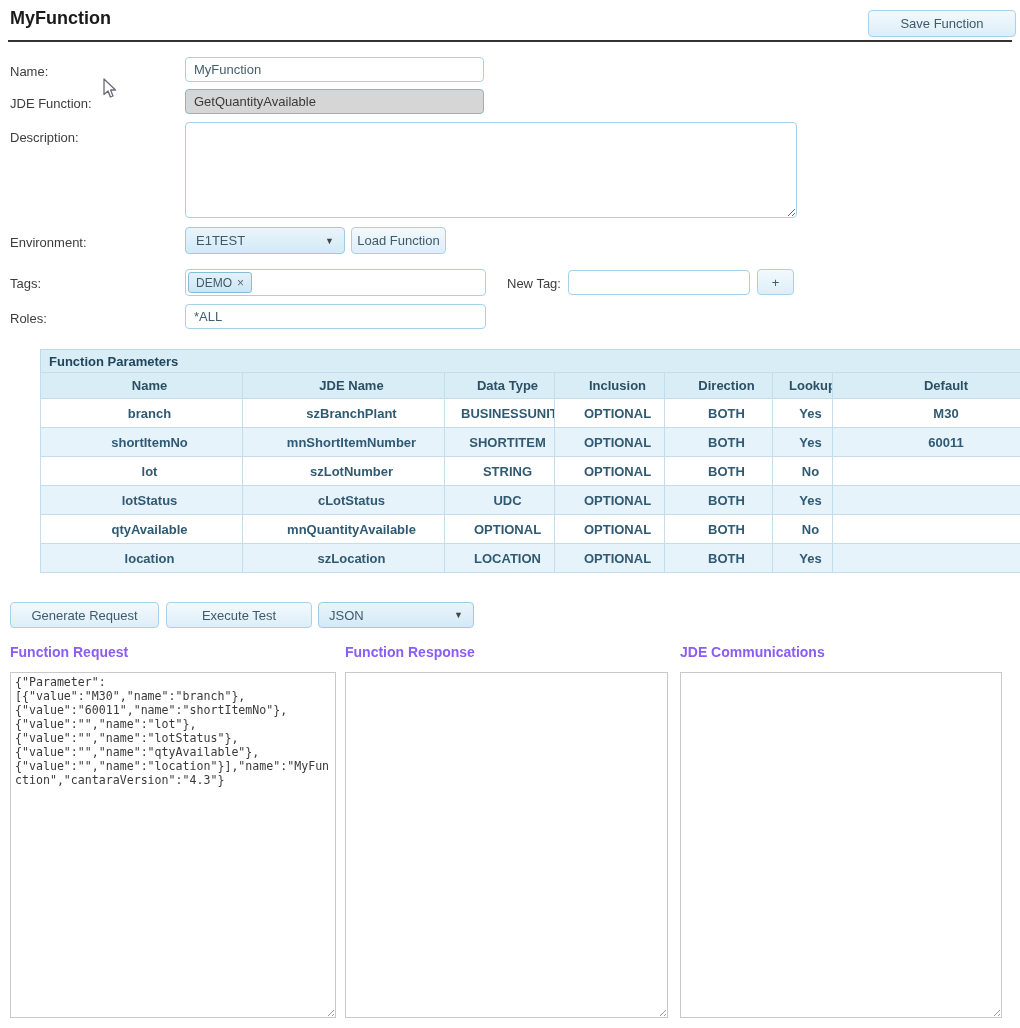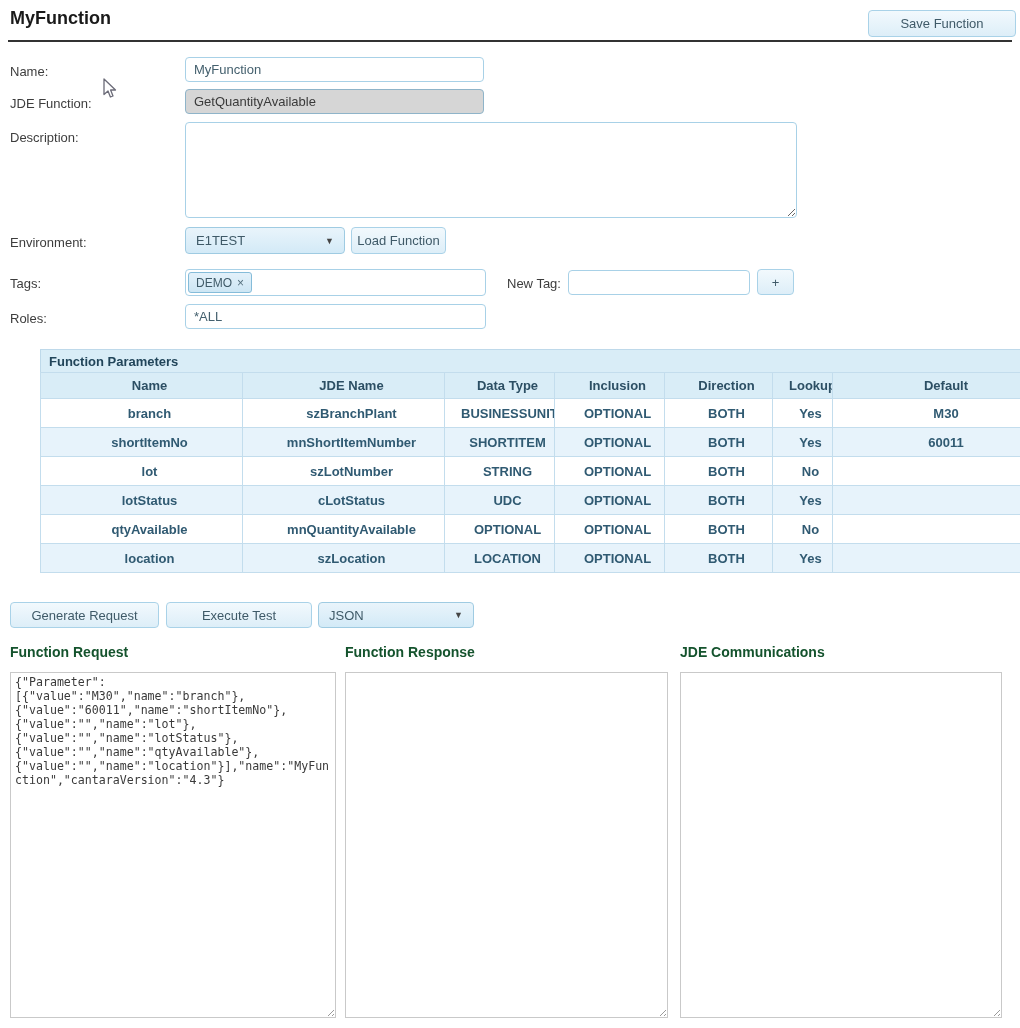--- a/index.html
+++ b/index.html
@@ -67,21 +67,21 @@
     font-size:13px; padding-left:16px; overflow:hidden; white-space:nowrap;
   }
   .param-table th { height:26px; background:#d9edf7; color:#2c4f64; }
   .param-table td { height:29px; color:#305a72; background:#fff; }
   .param-table tr.alt td { background:#e7f3fb; }
 
   .gen-btn { position:absolute; left:10px; top:602px; width:149px; height:26px; }
   .exec-btn { position:absolute; left:166px; top:602px; width:146px; height:26px; }
   .format-dropdown { left:318px; top:602px; width:156px; height:26px; }
 
-  .panel-heading { position:absolute; top:644px; font-size:14px; font-weight:bold; color:#14532d; }
+  .panel-heading { position:absolute; top:644px; font-size:14px; font-weight:bold; color:#8b5cf6; }
   .ph-request { left:10px; } .ph-response { left:345px; } .ph-comms { left:680px; }
 
   .panel { position:absolute; top:672px; height:346px; }
   .panel textarea {
     width:100%; height:100%; border:1px solid #c9c9c9; resize:none;
     font-family:"DejaVu Sans Mono","Liberation Mono",monospace; font-size:11.6px; line-height:14px;
     color:#3a3a3a; padding:2px 4px; outline:none; background:#fff;
     white-space:pre-wrap; word-break:break-all; overflow:auto;
   }
   .pnl-request { left:10px; width:326px; }

